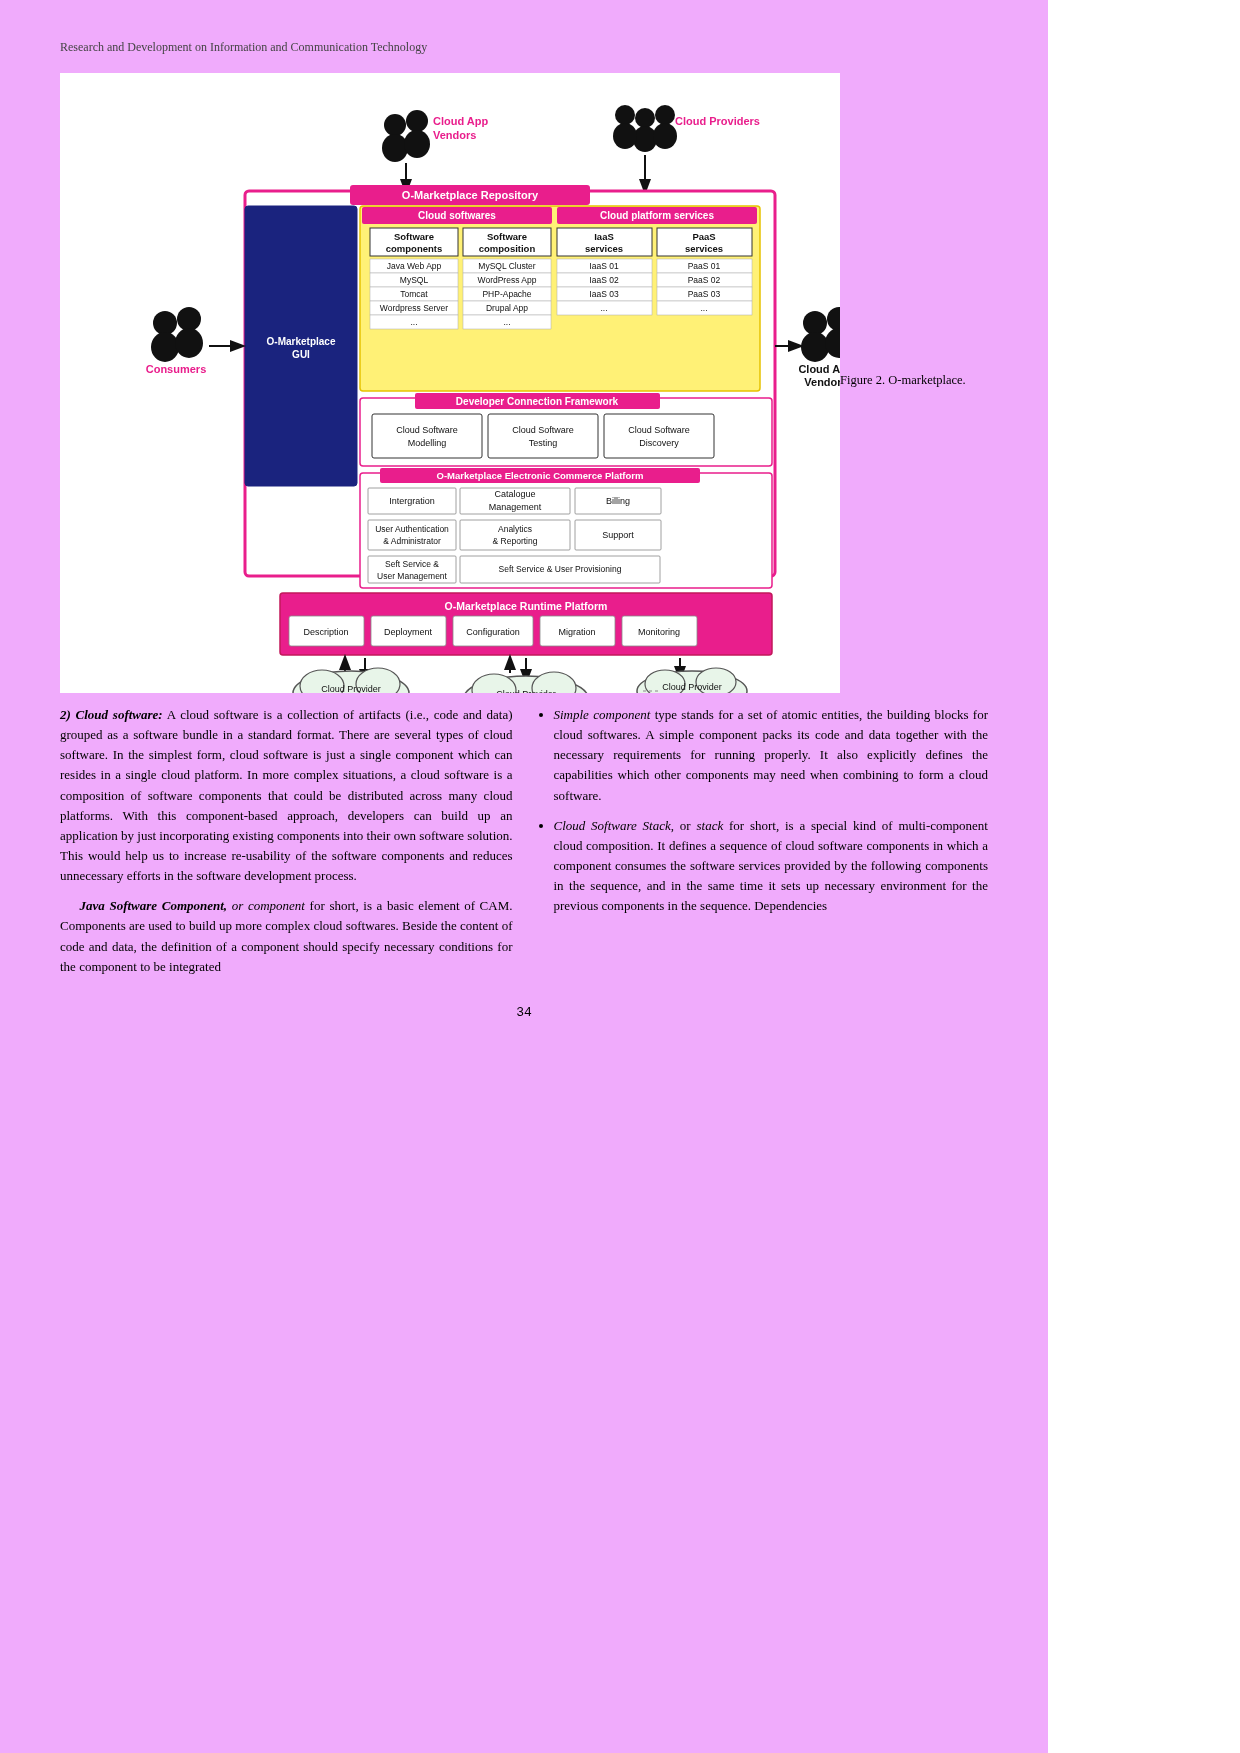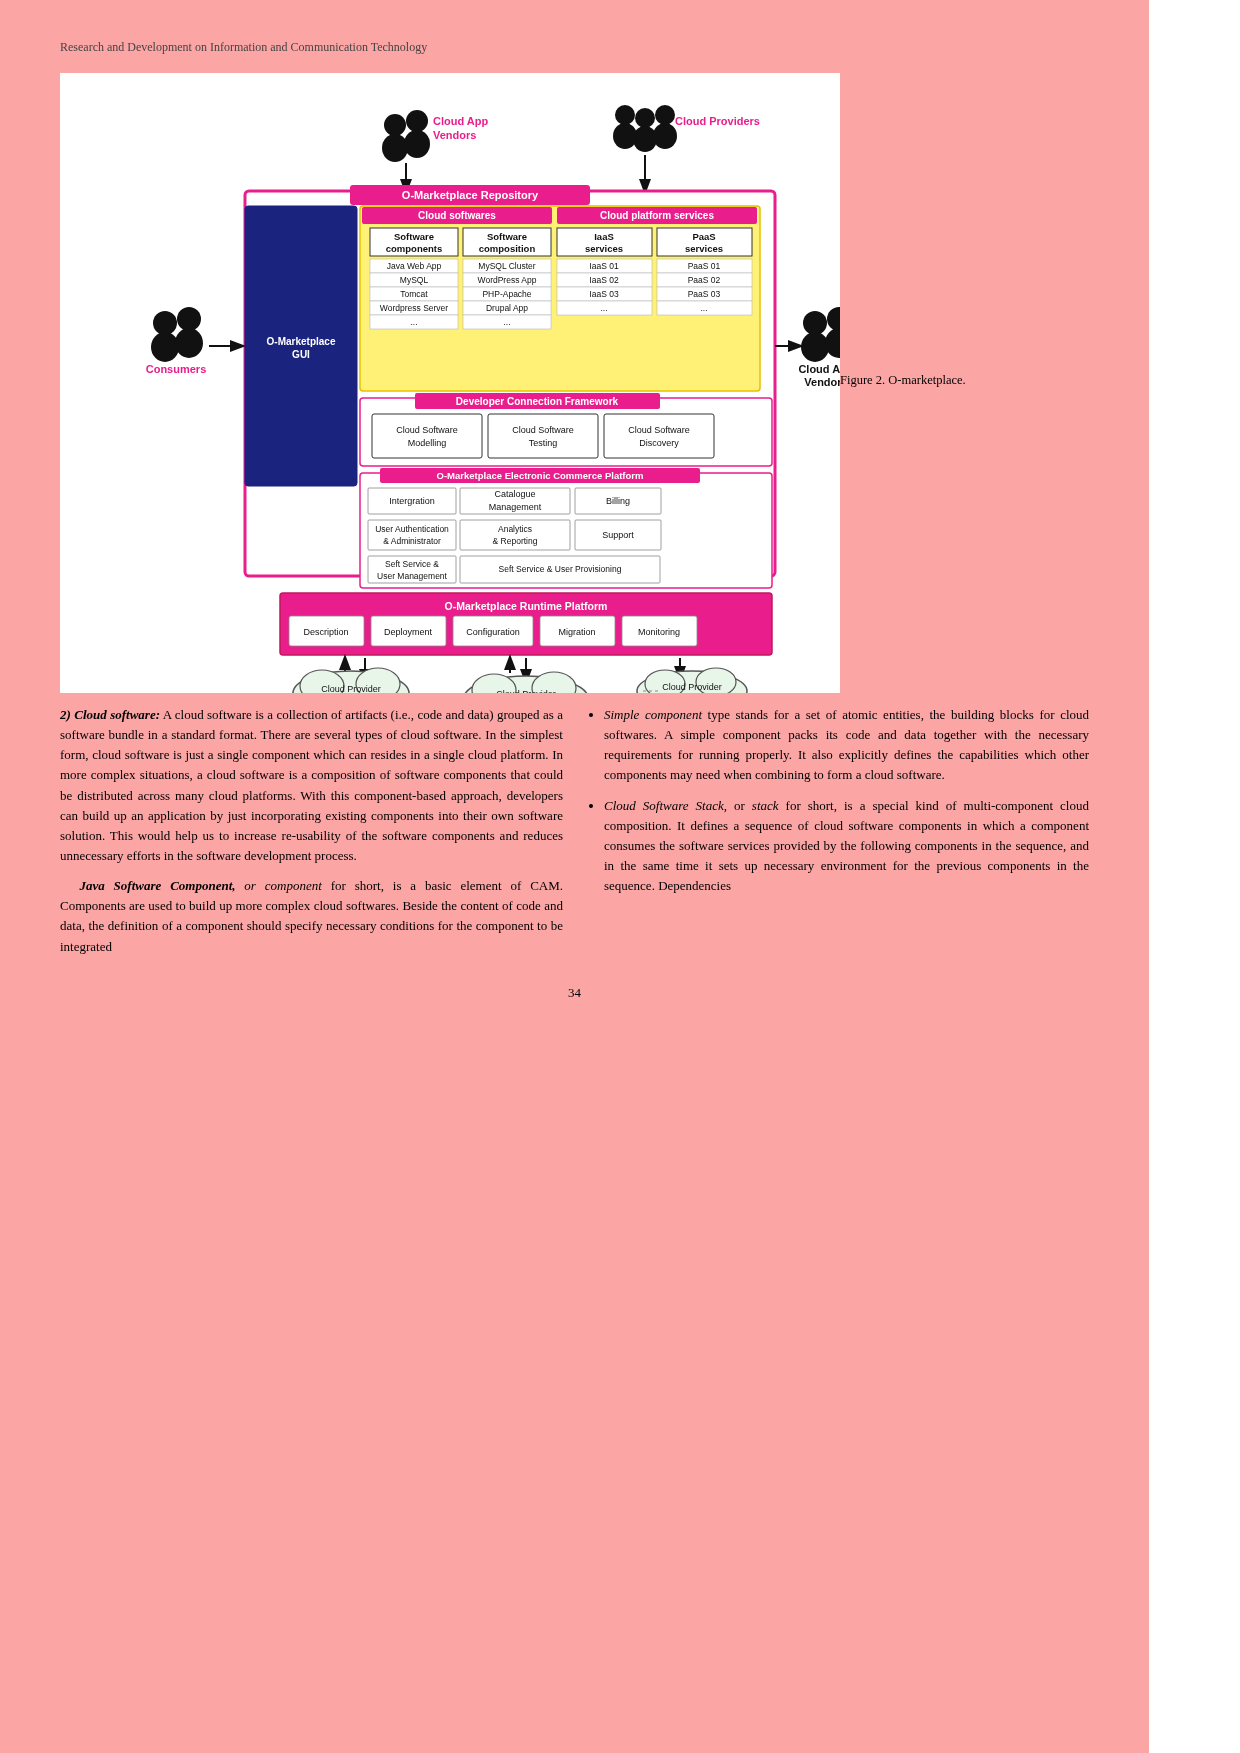--- a/index.html
+++ b/index.html
@@ -5,23 +5,23 @@
     * { box-sizing: border-box; margin: 0; padding: 0; }
     body {
       background: #fff;
       font-family: "Times New Roman", Times, serif;
       font-size: 13px;
       color: #000;
       width: 1240px;
       min-height: 1753px;
     }
     .page {
-      width: 1149px;
+      width: 1048px;
       min-height: 1753px;
-      background: #fca5a5;
+      background: #f0abfc;
       padding: 40px 60px 40px 60px;
     }
     .header-text {
       font-size: 12px;
       color: #444;
       margin-bottom: 18px;
     }
     
     .diagram-area {
       width: 100%;
@@ -67,20 +67,21 @@
       padding-left: 18px;
     }
     .bullet-list li {
       margin-bottom: 10px;
       text-align: justify;
     }
     .page-number {
       text-align: center;
       font-size: 13px;
       margin-top: 18px;
+      font-family: Liberation Mono, monospace;
     }
   </style>
 </head>
 <body>
 
 <div class="page">
 
   <div class="header-text">Research and Development on Information and Communication Technology</div>
 
   <div class="diagram-area">

